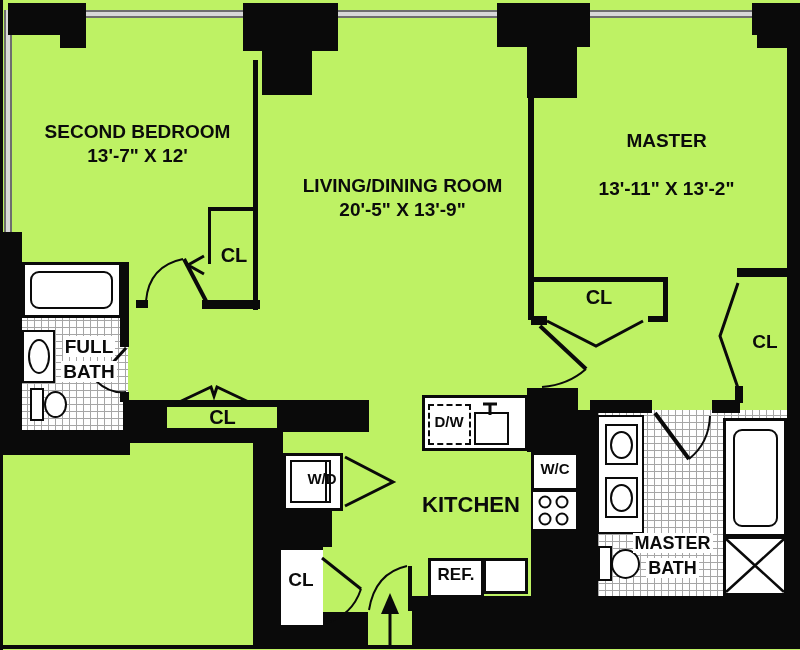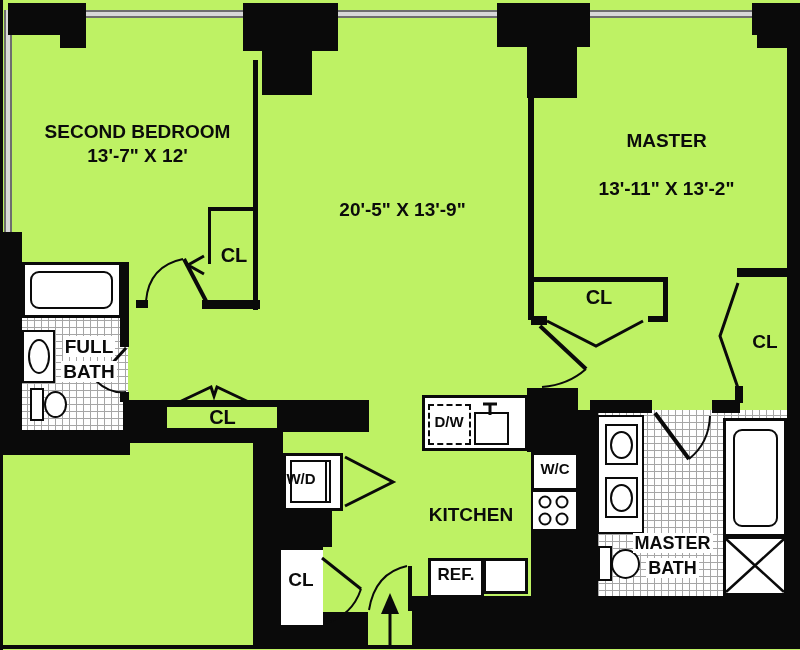--- a/index.html
+++ b/index.html
@@ -159,37 +159,38 @@
       <circle cx="545" cy="502" r="5.5" stroke-width="2" fill="#fff"></circle>
       <circle cx="562" cy="502" r="5.5" stroke-width="2" fill="#fff"></circle>
       <circle cx="545" cy="519" r="5.5" stroke-width="2" fill="#fff"></circle>
       <circle cx="562" cy="519" r="5.5" stroke-width="2" fill="#fff"></circle>
     </g>
   </svg>
 
   <div class="lbl" style="left:25px;top:122px;width:225px;font-size:19px;">SECOND BEDROOM</div>
   <div class="lbl" style="left:25px;top:146px;width:225px;font-size:19px;">13'-7" X 12'</div>
 
+  <div class="lbl" style="left:285px;top:176px;width:235px;font-size:19px;">LIVING/DINING ROOM</div>
   <div class="lbl" style="left:285px;top:200px;width:235px;font-size:19px;">20'-5" X 13'-9"</div>
 
   <div class="lbl" style="left:574px;top:131px;width:185px;font-size:19px;">MASTER</div>
   <div class="lbl" style="left:574px;top:179px;width:185px;font-size:19px;">13'-11" X 13'-2"</div>
 
   <div class="lbl" style="left:212px;top:245px;width:44px;font-size:20px;">CL</div>
   <div class="lbl" style="left:170px;top:407px;width:105px;font-size:20px;">CL</div>
   <div class="lbl" style="left:536px;top:287px;width:126px;font-size:20px;">CL</div>
   <div class="lbl" style="left:740px;top:332px;width:50px;font-size:19px;">CL</div>
   <div class="lbl" style="left:280px;top:570px;width:42px;font-size:19px;">CL</div>
 
   <div class="lbl halo" style="left:54px;top:337px;width:70px;font-size:19px;"><span>FULL</span></div>
   <div class="lbl halo" style="left:54px;top:362px;width:70px;font-size:19px;"><span>BATH</span></div>
 
-  <div class="lbl" style="left:278px;top:471px;width:46px;font-size:15px;">W/D</div>
+  <div class="lbl" style="left:299px;top:471px;width:46px;font-size:15px;">W/D</div>
   <div class="lbl" style="left:429px;top:414px;width:40px;font-size:15px;">D/W</div>
   <div class="lbl" style="left:531px;top:461px;width:48px;font-size:15px;">W/C</div>
   <div class="lbl" style="left:430px;top:566px;width:52px;font-size:17px;">REF.</div>
 
-  <div class="lbl" style="left:421px;top:493px;width:100px;font-size:19px;margin-top:12px;">KITCHEN</div>
+  <div class="lbl" style="left:421px;top:493px;width:100px;font-size:22px;">KITCHEN</div>
 
   <div class="lbl halo" style="left:625px;top:534px;width:95px;font-size:18px;"><span>MASTER</span></div>
   <div class="lbl halo" style="left:625px;top:559px;width:95px;font-size:18px;"><span>BATH</span></div>
 
 </div>
 
 </body></html>

